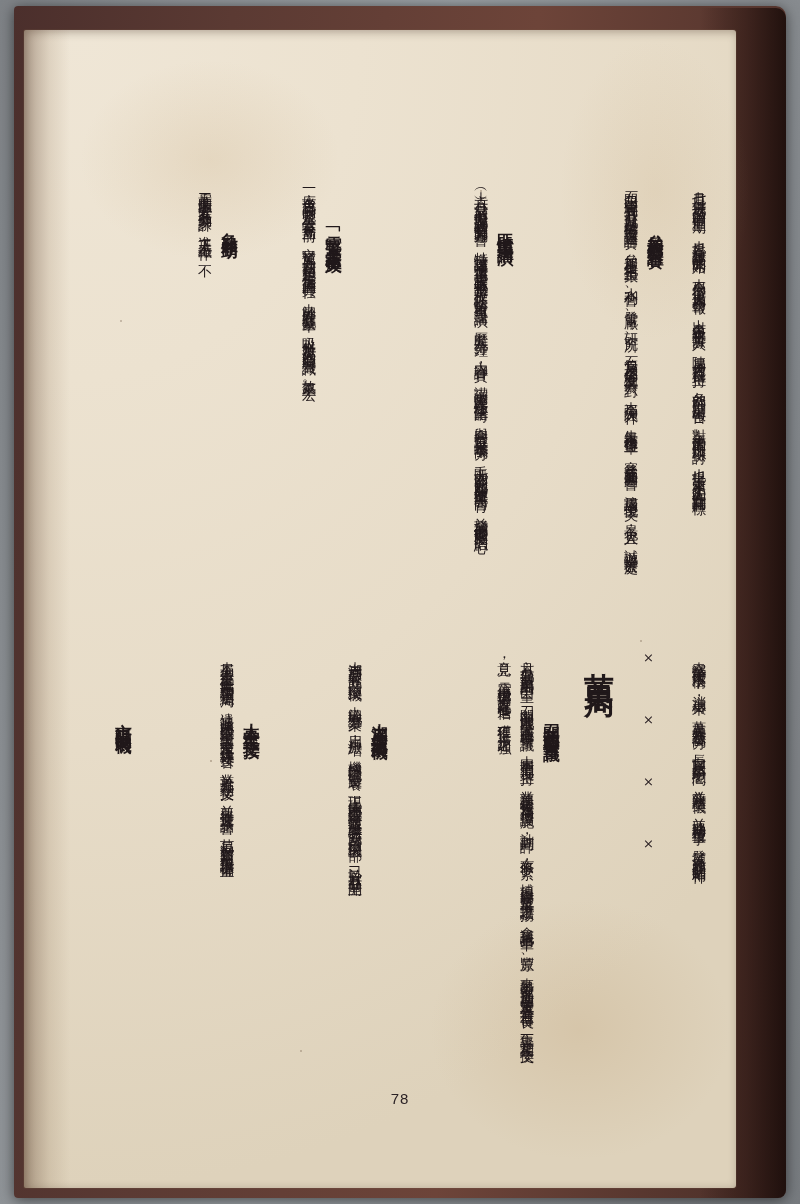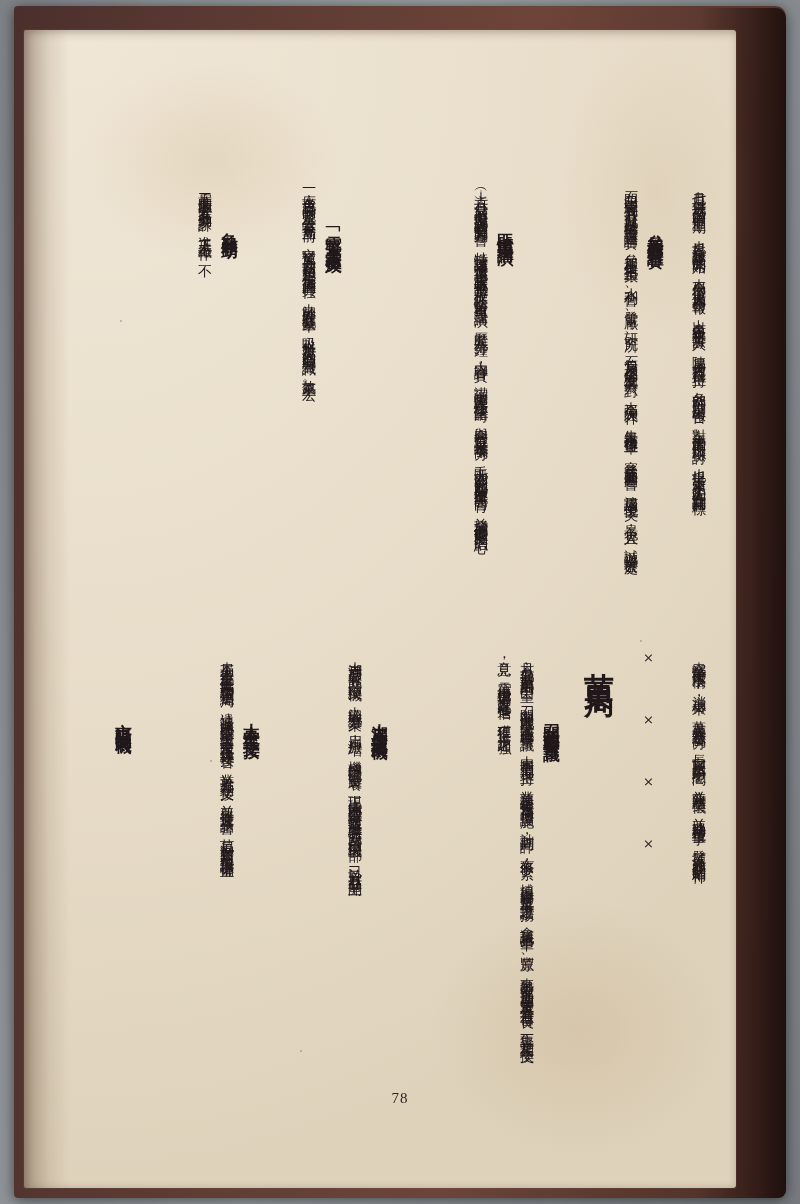--- a/index.html
+++ b/index.html
@@ -118,21 +118,21 @@
     color: #2a2023;
   }
   .page-number {
     position: absolute;
     left: 0;
     right: 0;
     top: 1090px;
     text-align: center;
     font-size: 15px;
     color: #2b2225;
-    font-family: Liberation Serif, serif;
+    font-family: Liberation Sans, sans-serif;
     letter-spacing: 1px;
   }
   
   .speck {
     position: absolute;
     background: rgba(90,66,46,0.35);
     border-radius: 50%;
   }
 </style>
 </head>

